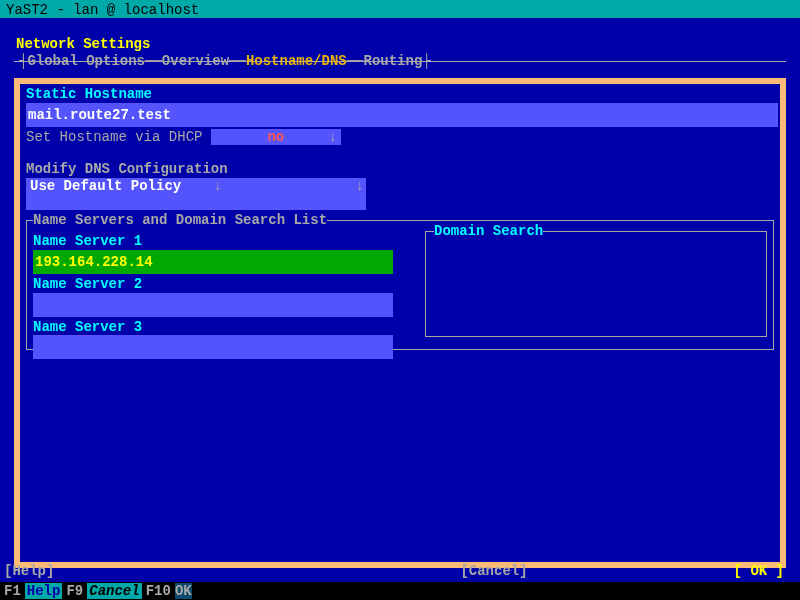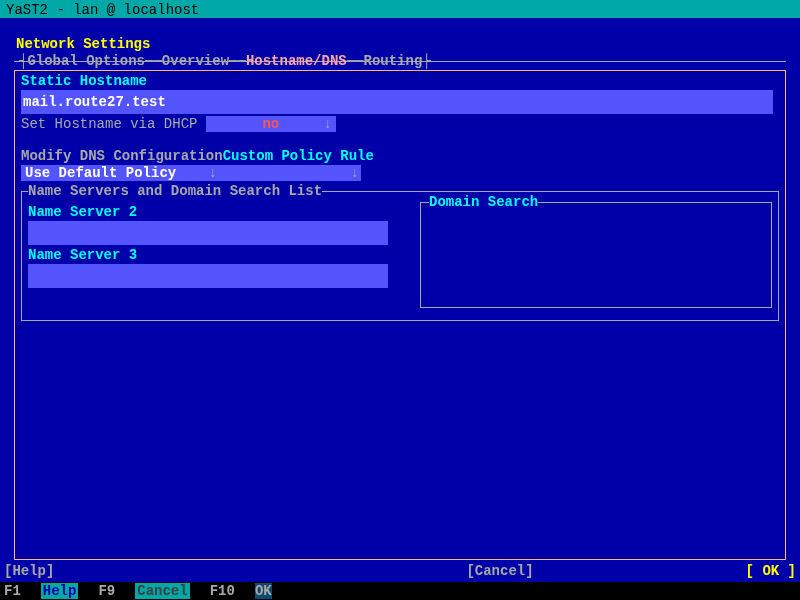--- a/index.html
+++ b/index.html
@@ -38,26 +38,26 @@
   }
   .tabs-inner {
     position: relative;
     top: -9px;
     padding-left: 4px;
     display: flex;
     gap: 0;
     color: #a8a8a8;
   }
   .tab { padding: 0 0; font-weight: bold; }
-  .tab.selected { color: #fca5a5; }
+  .tab.selected { color: #eab308; }
   .pipe { color:#a8a8a8; font-weight:bold; }
 
   .main-panel {
-    border: 1px solid #fdba74;
-    margin: 8px 4px;
+    border: 6px solid #fdba74;
+    margin: 16px 4px;
     padding: 2px 6px 6px 6px;
     height: 490px;
     position: relative;
   }
 
   .static-label { color:#00ffff; font-weight: bold; }
   .text-input {
     font-family: inherit;
     font-size: inherit;
     border: none;
@@ -88,21 +88,21 @@
 
   .row { display:flex; gap:0; align-items:center; }
   .modify-label { color:#a8a8a8; font-weight:bold; }
   .policy-label { color:#00ffff; font-weight:bold; }
   .dropdown {
     display:inline-block;
     background:#5454fc;
     color:#a8a8a8;
     position:relative;
     padding:0 12px 0 4px;
-    height:16px;
+    height:32px;
     font-weight:bold;
   }
   .dropdown .arrow {
     position:absolute; right:2px; color:#a8a8a8;
   }
 
   fieldset.ncurses {
     border:1px solid #a8a8a8;
     padding:2px 6px 6px 6px;
     margin-top:2px;
@@ -128,38 +128,38 @@
     color:#00ffff;
     font-weight:bold;
     text-align:right;
   }
 
   .bottom-bar {
     position:absolute;
     bottom:0px; left:0; right:0;
     display:flex;
     justify-content:space-between;
-    padding:0 4px 2px 4px;
+    padding:0 16px 2px 4px;
     color:#a8a8a8;
   }
   .bottom-btn { font-weight:bold; }
   .bottom-btn.ok { color:#ffff00; }
 
   .fkeys {
     background:#000;
     color:#a8a8a8;
     height:18px;
     padding:1px 4px;
     display:flex;
-    gap:20px;
+    gap:4px;
     align-items:center;
   }
   .fkey-num { color:#a8a8a8; font-weight:bold; }
   .fkey-label { background:#00a8a8; color:#0000a8; padding:0 2px; font-weight:bold; }
-  .fkey-label.cancel { color:#404040; }
+  .fkey-label.cancel { color:#000000;font-style:italic; }
   .fkey-ok-lbl { color:#a8a8a8; font-weight:bold; background:#0c4a6e; }
 </style>
 </head>
 <body>
 
 <div class="titlebar">
   <span>YaST2 - lan @ localhost</span>
 </div>
 
 <div class="screen" style="position:relative;">
@@ -189,38 +189,41 @@
       <span class="dhcp-val">
         <span>no</span>
         <span class="arrow">↓</span>
       </span>
     </div>
 
     <div class="spacer"></div>
 
     <div class="row">
       <span class="modify-label">Modify DNS Configuration</span>
-      <span class="policy-label">Custom Policy Rule</span>
     </div>
     <div class="row">
       <span class="dropdown" style="width:198px;color:#ffffff;">
         <span>Use Default Policy</span>
         <span class="arrow">↓</span>
       </span>
       <span class="dropdown" style="width:142px;">
         <span></span>
         <span class="arrow">↓</span>
       </span>
     </div>
 
     <fieldset class="ncurses" style="height:138px;">
       <legend>Name Servers and Domain Search List</legend>
       <div class="two-col">
         <div class="col-left">
           <div class="ns-row">
+            <span class="ns-label">Name Server 1</span>
+            <input class="text-input current" style="width: 360px; font-weight: bold;" value="193.164.228.14">
+          </div>
+          <div class="ns-row">
             <span class="ns-label">Name Server 2</span>
             <input class="text-input" style="width: 360px;" value="">
           </div>
           <div class="ns-row">
             <span class="ns-label">Name Server 3</span>
             <input class="text-input" style="width: 360px;" value="">
           </div>
         </div>
         <div class="col-right">
           <div class="domain-box">

